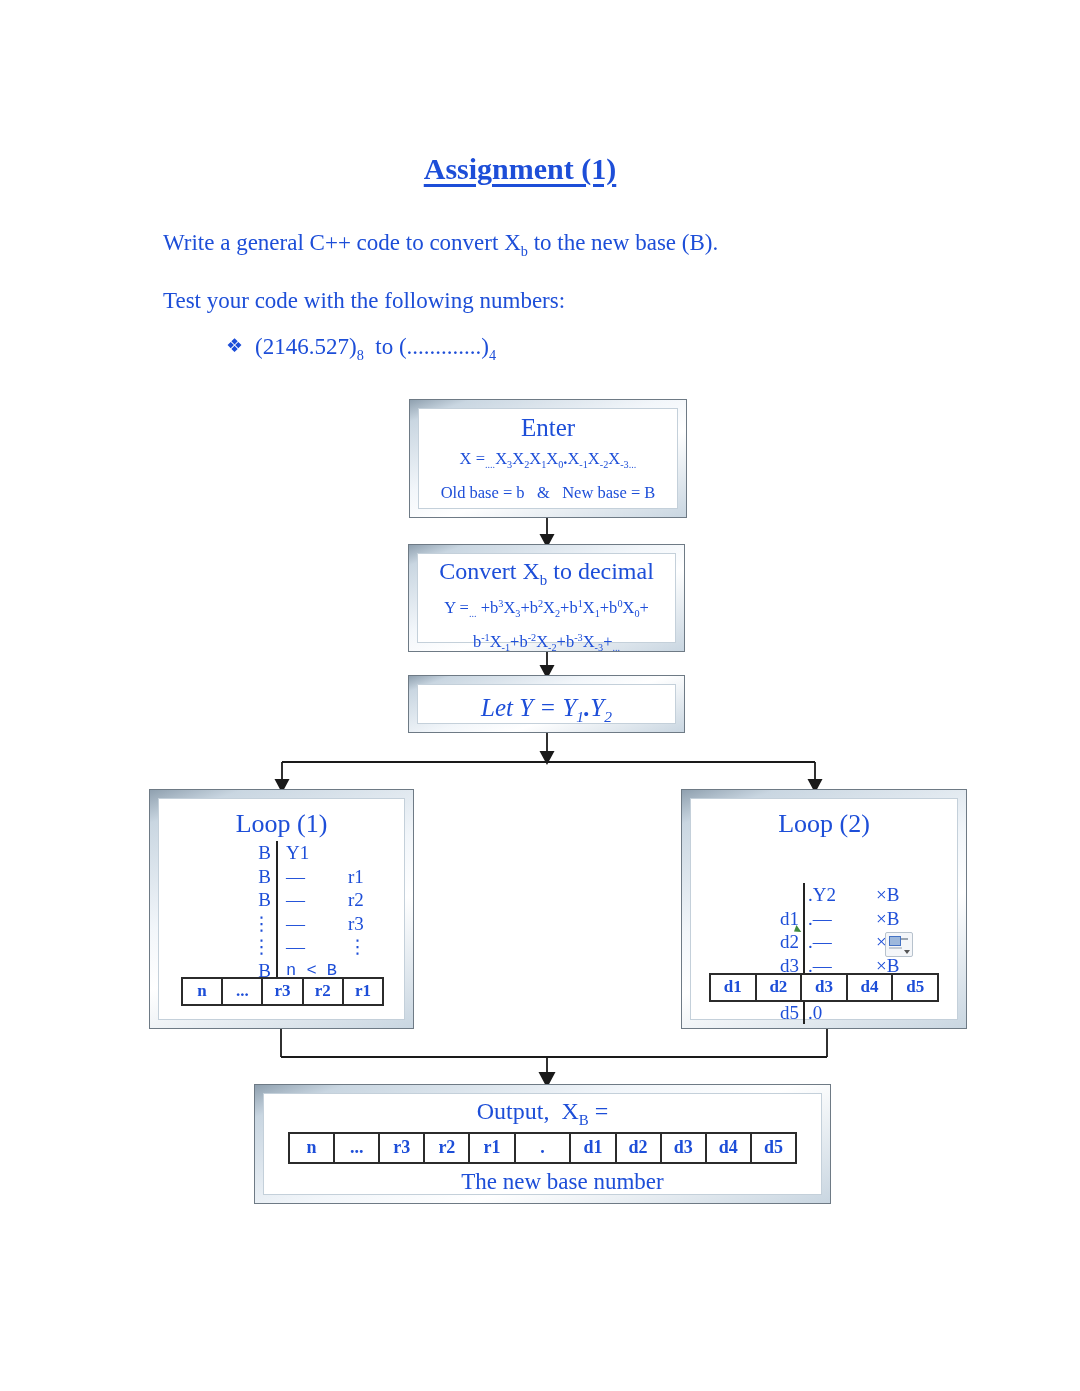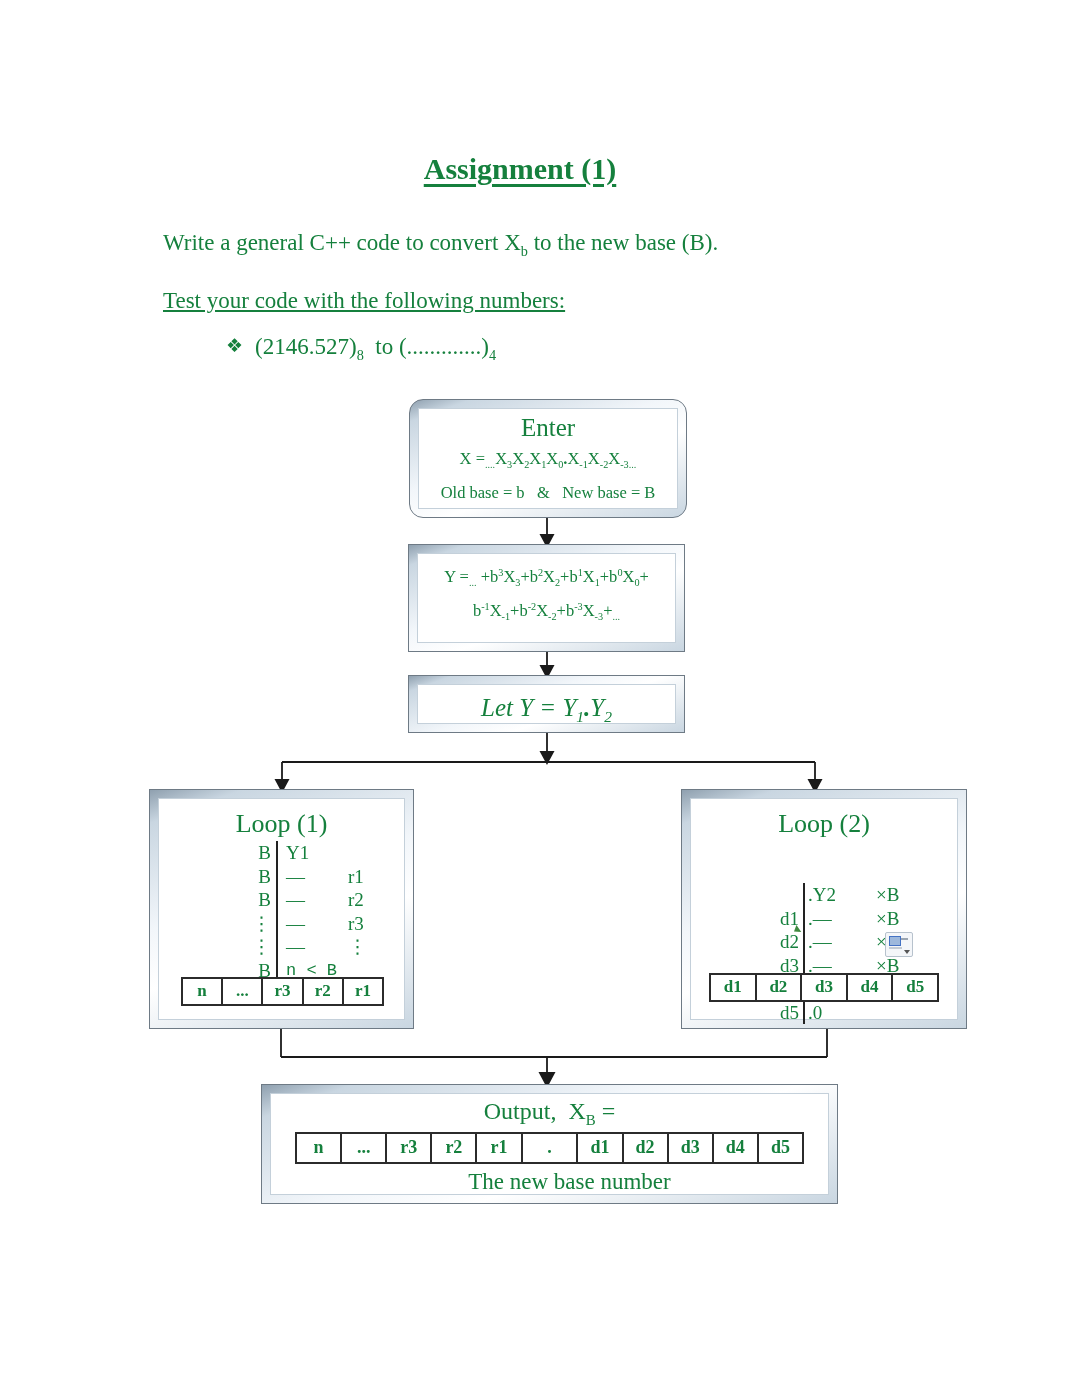--- a/index.html
+++ b/index.html
@@ -1,17 +1,17 @@
 <!DOCTYPE html>
 <html><head>
 <meta charset="utf-8">
 <style>
   html,body{margin:0;padding:0;background:#ffffff;}
   .page{position:relative;width:1040px;height:1391px;background:#ffffff;overflow:hidden;
-        font-family:"Liberation Serif","DejaVu Serif",serif;color:#15803d;}
+        font-family:"Liberation Serif","DejaVu Serif",serif;color:#1d4ed8;}
   
   .doc-title{position:absolute;top:152px;left:0;width:100%;text-align:center;
              font-size:30px;font-weight:bold;}
   .doc-title span{text-decoration:underline;text-underline-offset:5px;text-decoration-thickness:2.5px;}
   .para{position:absolute;left:163px;font-size:23px;white-space:pre;}
   .bullet-item{position:absolute;left:203px;font-size:23px;white-space:pre;}
   .bullet-glyph{font-size:19px;margin-right:12px;position:relative;top:-2px;}
   sub{font-size:0.62em;line-height:0;}
   sup{font-size:0.62em;line-height:0;}
   .bseg{font-weight:bold;}
@@ -64,21 +64,21 @@
                 border-bottom:2px solid transparent;transform:rotate(20deg);}
   svg.connectors{position:absolute;left:0;top:0;pointer-events:none;}
 </style>
 </head>
 <body>
 
 <div class="page">
 
   <div class="doc-title"><span>Assignment (1)</span></div>
   <p class="para" style="top:207px;"><span>Write a general C++ code to convert X</span><sub>b</sub><span> to the new base (B).</span></p>
-  <p class="para" style="top:265px;text-decoration:underline;">Test your code with the following numbers:</p>
+  <p class="para" style="top:265px;">Test your code with the following numbers:</p>
 
   <div class="bullet-item" style="top:308px;">
     <span class="bullet-glyph">❖</span><span><span>(2146.527)</span><sub>8</sub><span>  to (</span><span>.............</span><span>)</span><sub>4</sub></span>
   </div>
 
   <svg class="connectors" width="1080" height="1391">
     <g stroke="#1a1a1a" stroke-width="1.8" fill="#1a1a1a">
       <line x1="547" y1="518" x2="547" y2="536"></line>
       <polygon points="541,535 553,535 547,546"></polygon>
       <line x1="547" y1="652" x2="547" y2="667"></line>
@@ -91,30 +91,31 @@
       <line x1="815" y1="762" x2="815" y2="781"></line>
       <polygon points="809,780 821,780 815,791"></polygon>
       <line x1="281" y1="1029" x2="281" y2="1057"></line>
       <line x1="827" y1="1029" x2="827" y2="1057"></line>
       <line x1="281" y1="1057" x2="827" y2="1057" stroke-width="2.2"></line>
       <line x1="547" y1="1057" x2="547" y2="1075"></line>
       <polygon points="540,1073 554,1073 547,1086"></polygon>
     </g>
   </svg>
 
-  <div class="fbox" style="left:409px;top:399px;width:278px;height:119px;border-radius:14px;">
+  <div class="fbox" style="left:409px;top:399px;width:278px;height:119px;">
     <div class="fbox-inner">
       <div class="btitle">Enter</div>
       <div class="formula mt6"><span>X =</span><sub>....</sub><span>X</span><sub>3</sub><span>X</span><sub>2</sub><span>X</span><sub>1</sub><span>X</span><sub>0</sub><span class="bseg">.</span><span>X</span><sub>-1</sub><span>X</span><sub>-2</sub><span>X</span><sub>-3</sub><sub>...</sub></div>
       <div class="formula">Old base = b   &amp;   New base = B</div>
     </div>
   </div>
 
   <div class="fbox" style="left:408px;top:544px;width:277px;height:108px;">
     <div class="fbox-inner">
+      <div class="btitle-sm"><span>Convert X</span><sub>b</sub><span> to decimal</span></div>
       <div class="formula"><span>Y =</span><sub>...</sub><span> +b</span><sup>3</sup><span>X</span><sub>3</sub><span>+b</span><sup>2</sup><span>X</span><sub>2</sub><span>+b</span><sup>1</sup><span>X</span><sub>1</sub><span>+b</span><sup>0</sup><span>X</span><sub>0</sub><span>+</span></div>
       <div class="formula"><span>b</span><sup>-1</sup><span>X</span><sub>-1</sub><span>+b</span><sup>-2</sup><span>X</span><sub>-2</sub><span>+b</span><sup>-3</sup><span>X</span><sub>-3</sub><span>+</span><sub>...</sub></div>
     </div>
   </div>
 
   <div class="fbox" style="left:408px;top:675px;width:277px;height:58px;">
     <div class="fbox-inner">
       <div class="letline"><span>Let Y = Y</span><sub>1</sub><span class="bseg">.</span><span>Y</span><sub>2</sub></div>
     </div>
   </div>
@@ -209,21 +210,21 @@
       <div class="mini-table t-loop2">
         <span class="mini-cell">d1</span>
         <span class="mini-cell">d2</span>
         <span class="mini-cell">d3</span>
         <span class="mini-cell">d4</span>
         <span class="mini-cell">d5</span>
       </div>
     </div>
   </div>
 
-  <div class="fbox" style="left:261px;top:1084px;width:577px;height:120px;">
+  <div class="fbox" style="left:254px;top:1084px;width:577px;height:120px;">
     <div class="fbox-inner">
       <div class="btitle-sm" style="white-space:pre;"><span>Output,  X</span><sub>B</sub><span> =</span></div>
       <div class="t-out">
         <span class="mini-cell">n</span>
         <span class="mini-cell">...</span>
         <span class="mini-cell">r3</span>
         <span class="mini-cell">r2</span>
         <span class="mini-cell">r1</span>
         <span class="mini-cell dotcell">.</span>
         <span class="mini-cell">d1</span>

